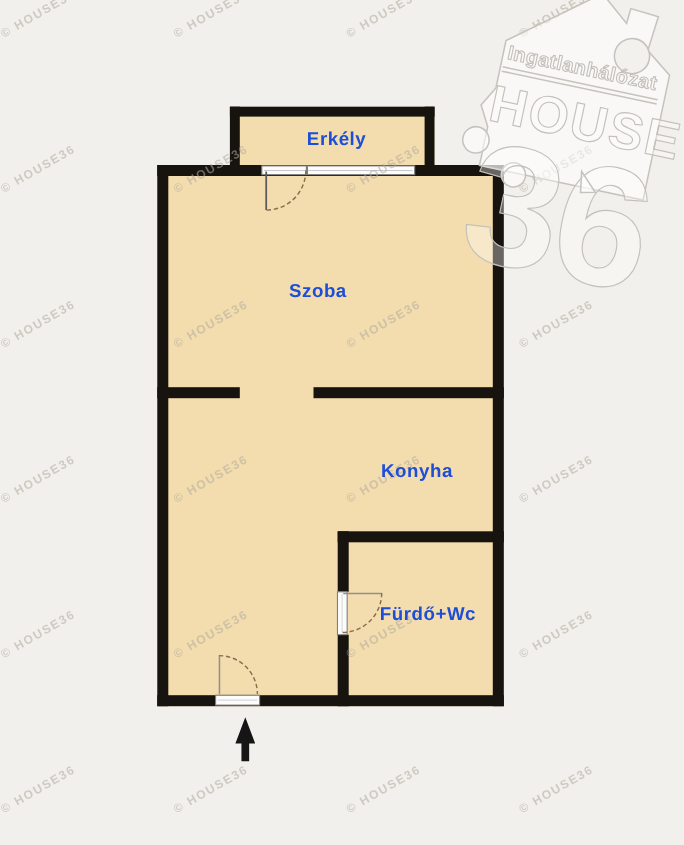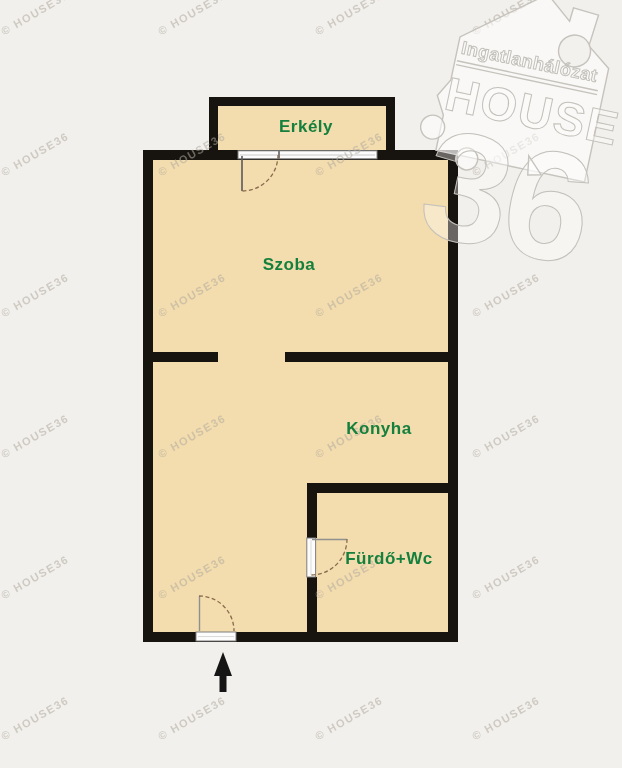--- a/index.html
+++ b/index.html
@@ -18,21 +18,21 @@
     letter-spacing:1.5px;
     color:rgba(176,171,160,0.55);
     transform:rotate(-30deg);
     transform-origin:0 50%;
     white-space:nowrap;
   }
   
   .room-label{
     position:absolute;z-index:4;
     font:bold 17px "Liberation Sans",sans-serif;
-    color:#15803d;letter-spacing:.5px;
+    color:#1d4ed8;letter-spacing:.5px;
     transform:translate(-50%,-50%);
     white-space:nowrap;
   }
   
   #logo-svg{position:absolute;left:420px;top:-14px;z-index:5;pointer-events:none;}
   #logo-svg text{
     font-family:"Liberation Sans",sans-serif;
     font-weight:bold;
     fill:rgba(255,255,255,0.35);
     stroke:#c3c0ba;stroke-width:1;

